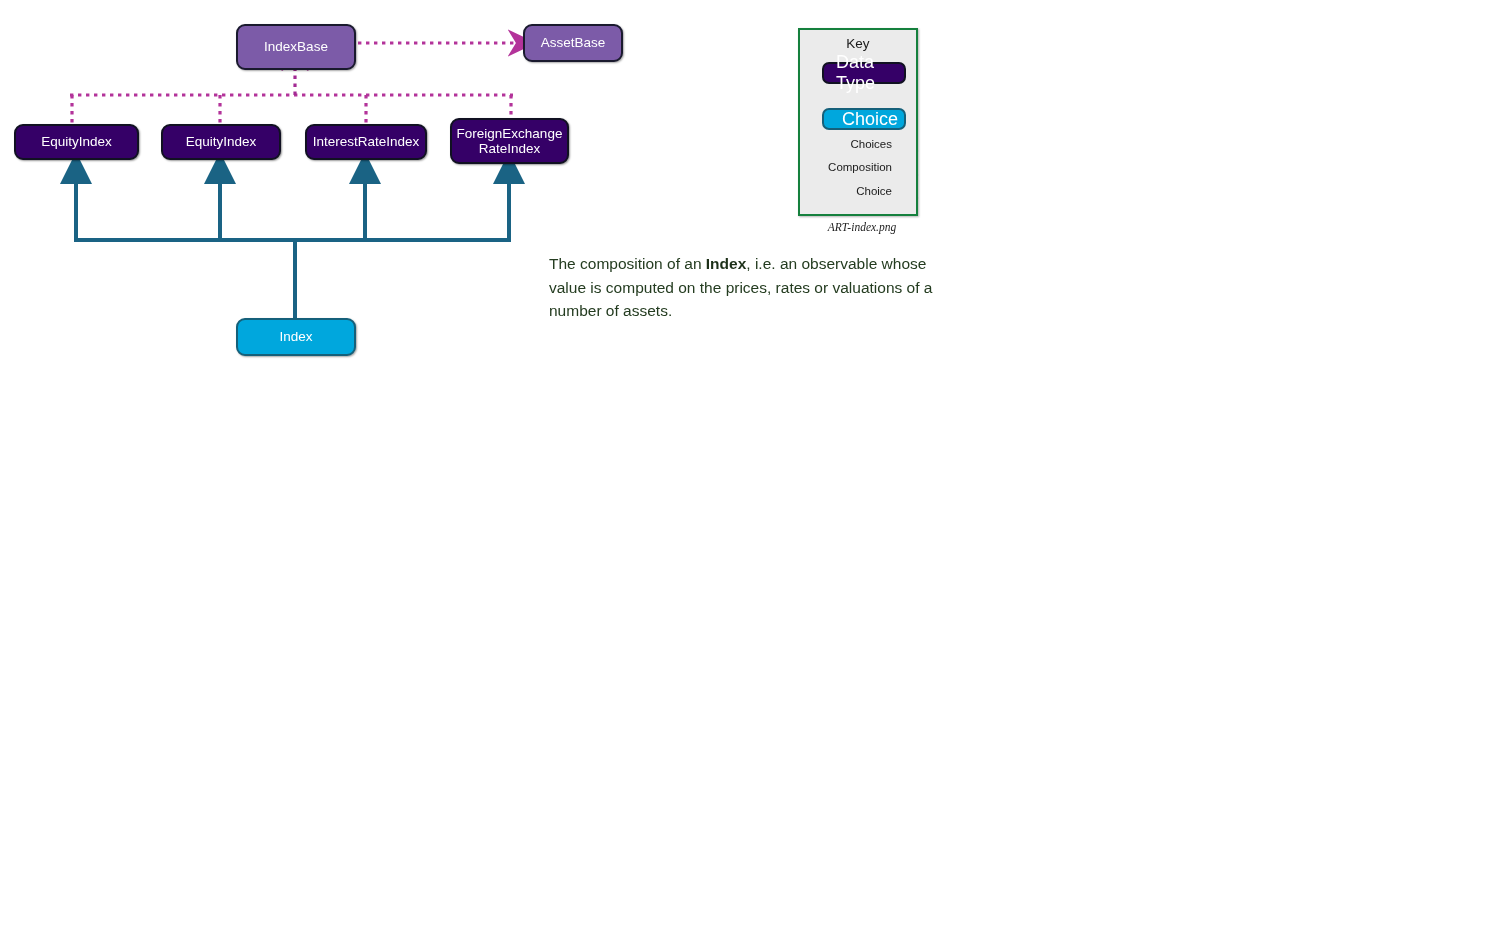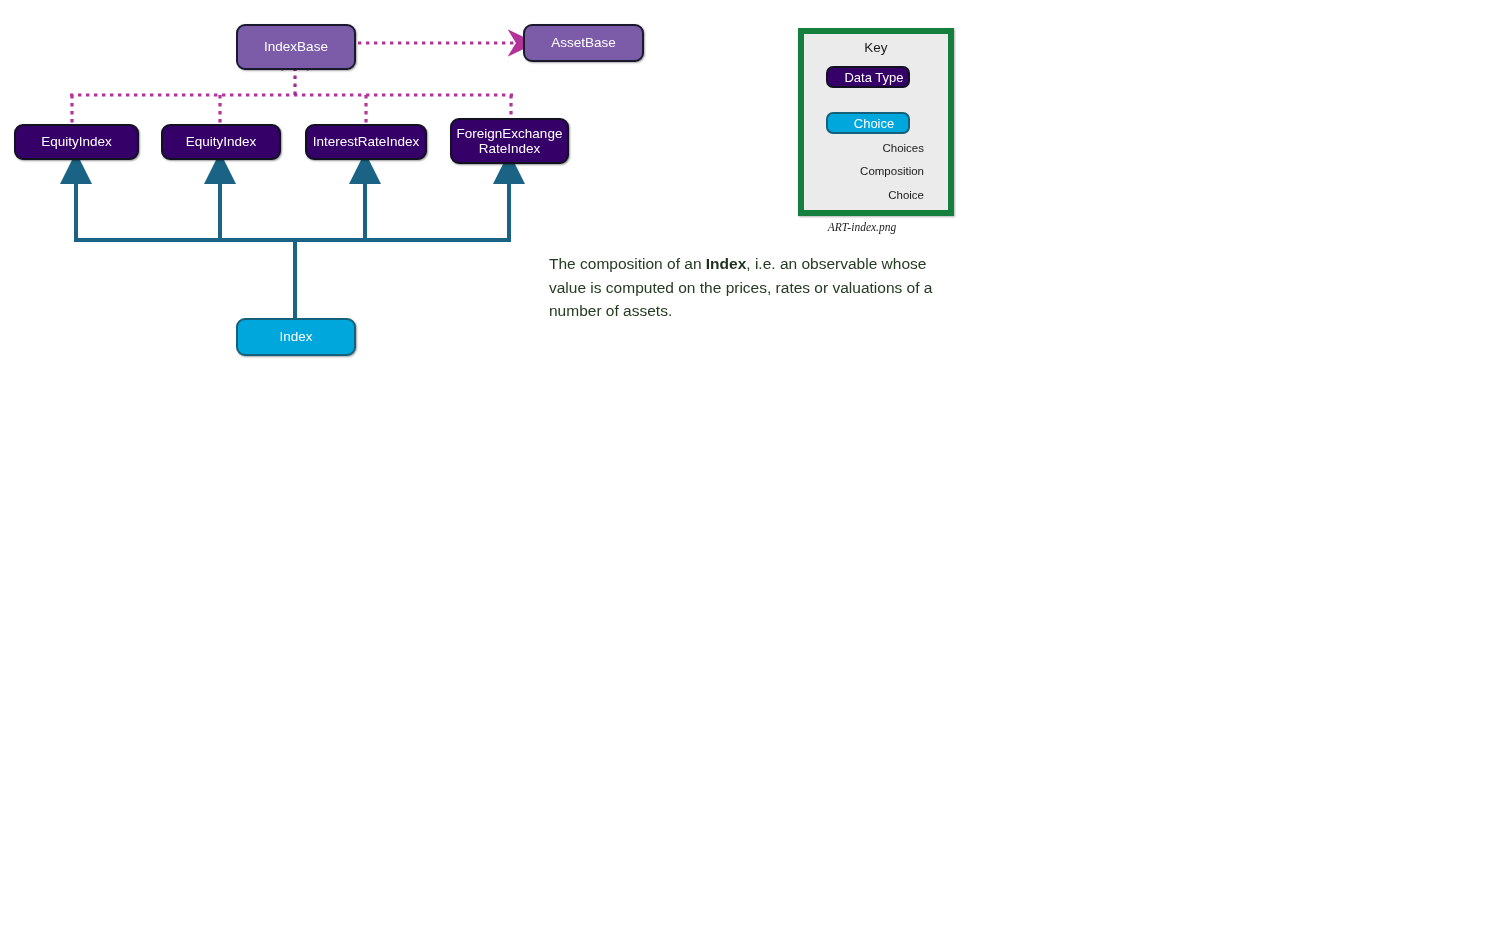--- a/index.html
+++ b/index.html
@@ -55,24 +55,24 @@
     border: 2px solid #15607a;
     font-size: 13.5px;
     box-shadow: 1px 1px 2px rgba(0,0,0,0.35);
   }
 
   
   #key-panel {
     position: absolute;
     left: 798px;
     top: 28px;
-    width: 156px;
+    width: 120px;
     height: 188px;
     background: #ebebeb;
-    border: 6px solid #15803d;
+    border: 2px solid #15803d;
     box-sizing: border-box;
     z-index: 4;
     box-shadow: 1px 1px 2px rgba(0,0,0,0.3);
   }
   #key-title {
     position: absolute;
     left: 0; top: 6px;
     width: 100%;
     text-align: center;
     font-size: 13.5px;
@@ -80,21 +80,21 @@
   }
   .key-box {
     position: absolute;
     left: 22px;
     width: 84px;
     height: 22px;
     border-radius: 7px;
     display: flex;
     align-items: center;
     justify-content: center;
-    font-size: 13px;
+    font-size: 18px;
     color: #ffffff;
     box-sizing: border-box;
     padding-left: 12px;
   }
   #key-box-datatype {
     top: 32px;
     background: #350067;
     border: 2px solid #111122;
   }
   #key-box-choice {
@@ -194,21 +194,21 @@
     </g>
     <g>
       <line x1="822" y1="198" x2="896" y2="198" stroke="#b3339a" stroke-width="3.2" stroke-dasharray="3.4,4.6" marker-end="url(#arrow-magenta-key)"></line>
     </g>
   </svg>
 
   <div class="node node-base" style="left:236px; top:24px; width:120px; height:46px;">
     <span>IndexBase</span>
   </div>
 
-  <div class="node node-base" style="left:523px; top:24px; width:121px; height:38px;">
+  <div class="node node-base" style="left:523px; top:24px; width:100px; height:38px;">
     <span>AssetBase</span>
   </div>
 
   <div class="node node-datatype" style="left:14px; top:124px; width:125px; height:36px;">
     <span>EquityIndex</span>
   </div>
 
   <div class="node node-datatype" style="left:161px; top:124px; width:120px; height:36px;">
     <span>EquityIndex</span>
   </div>

